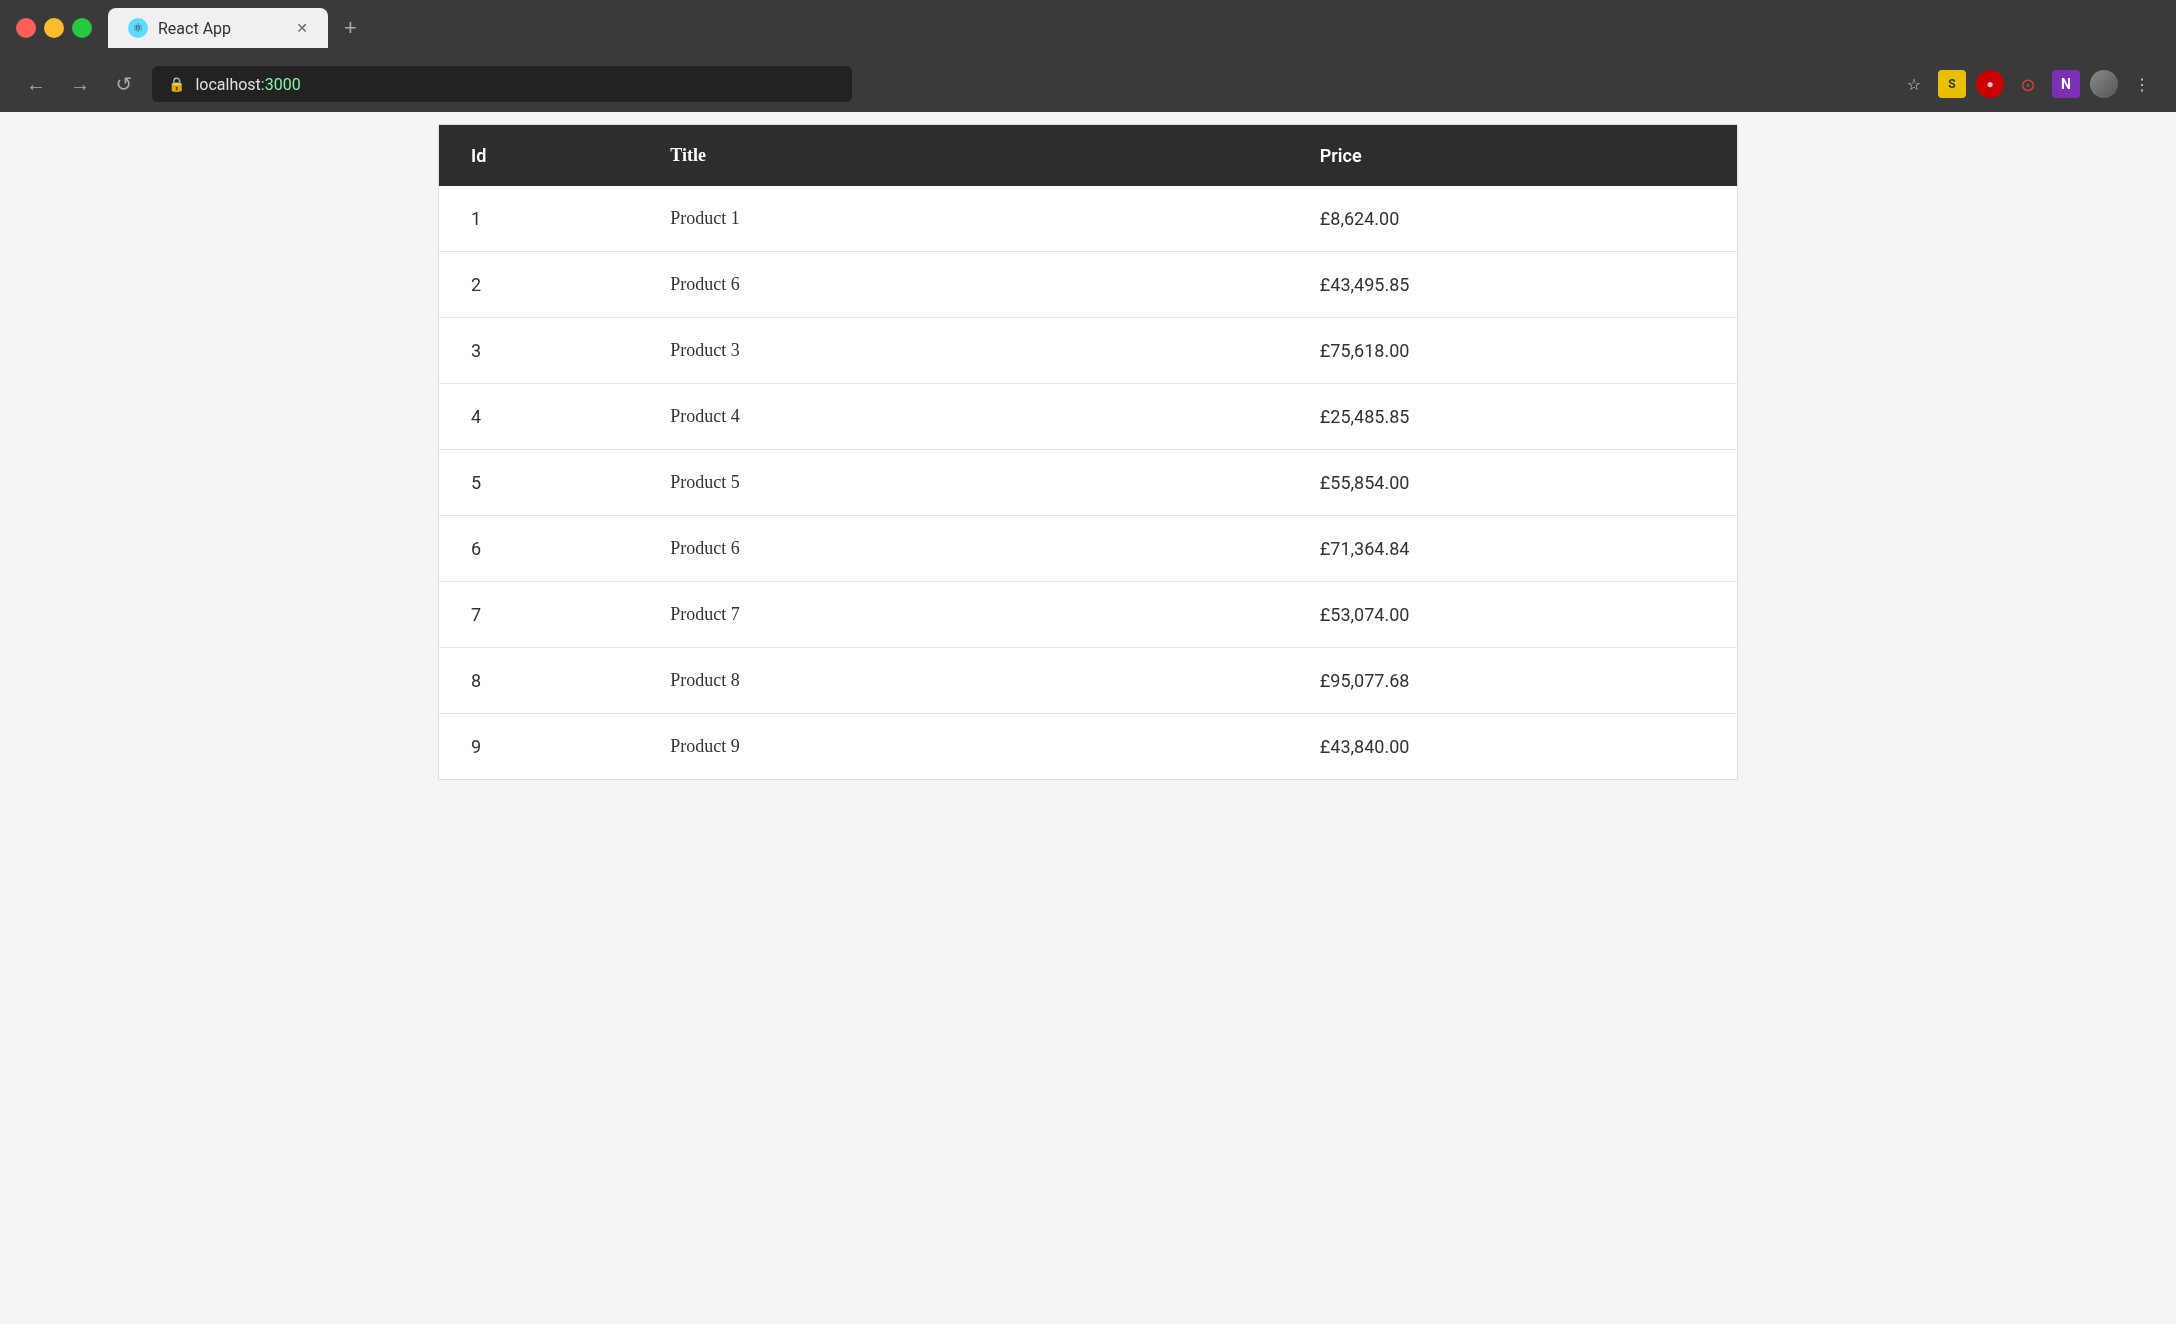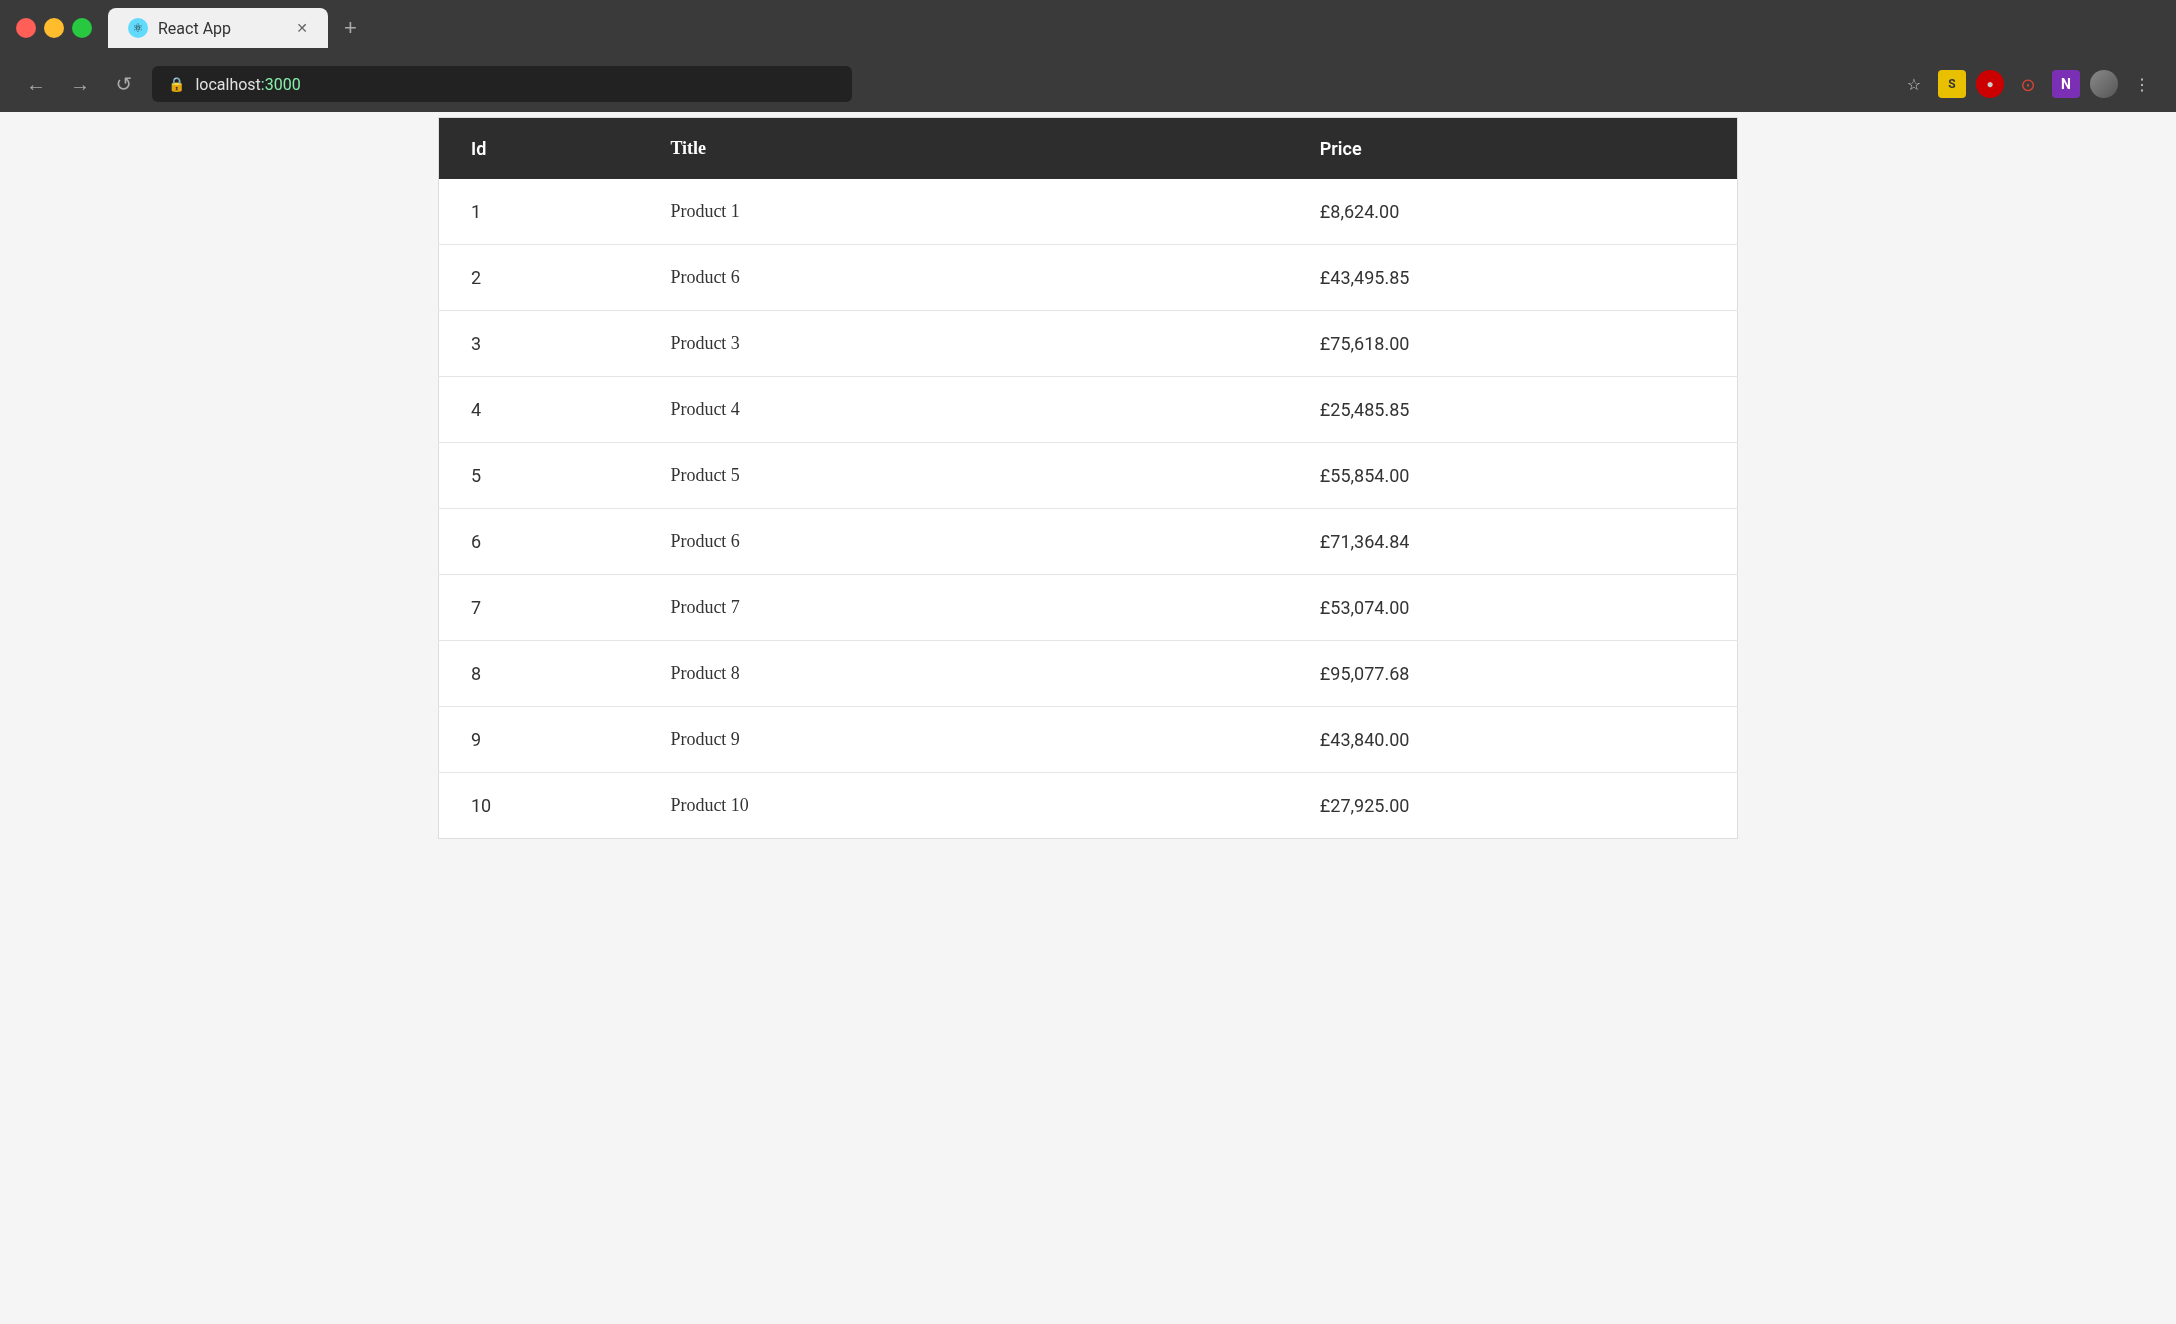--- a/index.html
+++ b/index.html
@@ -174,21 +174,21 @@
       border-radius: 50%;
       background: #888;
       overflow: hidden;
     }
 
     
     .content-area {
       flex: 1;
       background: #f5f5f5;
       overflow: auto;
-      padding: 5px;
+      padding: 12px;
     }
 
     .product-table {
       width: 1300px;
       margin: 0 auto;
       border-collapse: collapse;
       background: white;
       border: 1px solid #ddd;
     }
 
@@ -314,22 +314,17 @@
           <tr>
             <td class="col-id">8</td>
             <td class="col-title">Product 8</td>
             <td class="col-price">£95,077.68</td>
           </tr>
           <tr>
             <td class="col-id">9</td>
             <td class="col-title">Product 9</td>
             <td class="col-price">£43,840.00</td>
           </tr>
-          <tr>
-            <td class="col-id">10</td>
-            <td class="col-title">Product 10</td>
-            <td class="col-price">£27,925.00</td>
-          </tr>
         </tbody>
     </table>
   </div>
 
 </div>
 
 </body></html>

